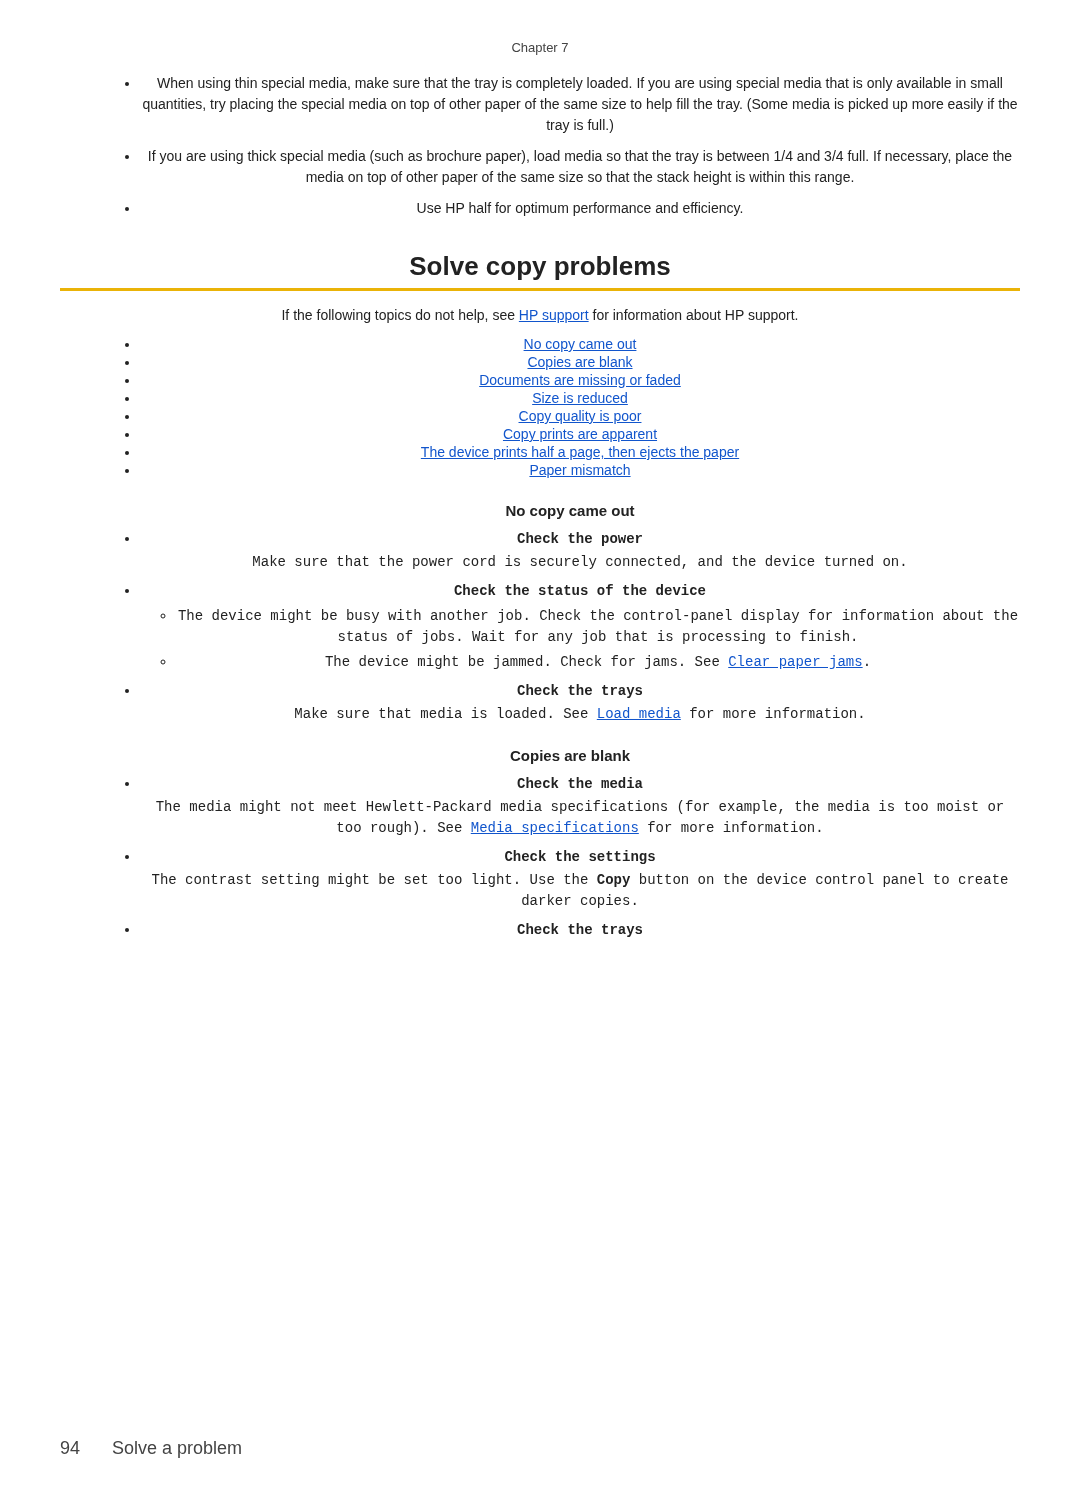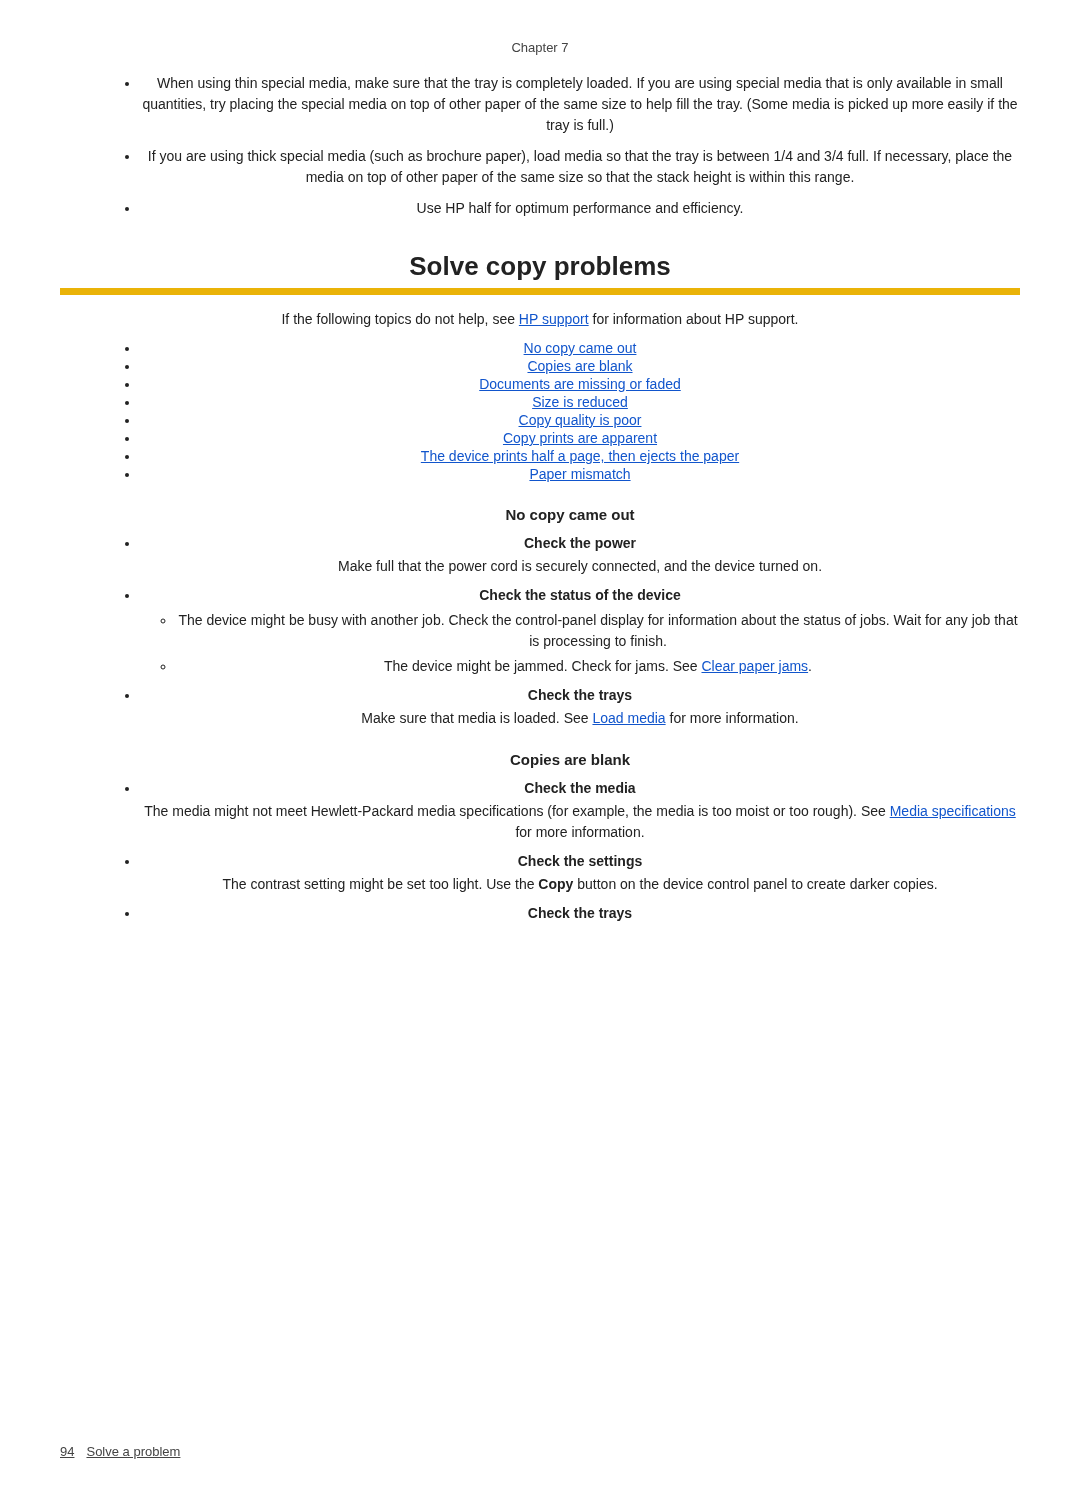--- a/index.html
+++ b/index.html
@@ -23,21 +23,21 @@
     }
     .intro-bullets li {
       margin-bottom: 10px;
       list-style-type: disc;
       line-height: 1.5;
       font-size: 14px;
     }
     h1.section-title {
       font-size: 26px;
       font-weight: bold;
-      border-bottom: 7px solid #eab308;
+      border-bottom: 3px solid #eab308;
       padding-bottom: 6px;
       margin: 32px 0 14px 0;
     }
     .intro-text {
       margin-bottom: 10px;
       font-size: 14px;
       line-height: 1.5;
     }
     .toc-list {
       margin-left: 80px;
@@ -60,20 +60,21 @@
     }
     .bullet-section {
       margin-left: 80px;
       margin-bottom: 6px;
     }
     .bullet-section > li {
       list-style-type: disc;
       margin-bottom: 8px;
       font-size: 14px;
       line-height: 1.5;
+      font-family: Liberation Mono, monospace;
     }
     .bullet-label {
       font-weight: bold;
     }
     .bullet-body {
       font-weight: normal;
       margin-top: 2px;
       display: block;
     }
     .sub-bullets {
@@ -88,25 +89,24 @@
     }
     a {
       color: #1155cc;
       text-decoration: underline;
       cursor: pointer;
     }
     .footer {
       position: absolute;
       bottom: 36px;
       left: 60px;
-      font-size: 13px;
+      font-size: 18px;
       color: #444;
       display: flex;
-      gap: 12px;
-      text-decoration: underline;
+      gap: 32px;
     }
     .bold { font-weight: bold; }
   </style>
 </head>
 <body>
 
 <div class="chapter-label">Chapter 7</div>
 
 <ul class="intro-bullets">
   <li>When using thin special media, make sure that the tray is completely loaded. If you are using special media that is only available in small quantities, try placing the special media on top of other paper of the same size to help fill the tray. (Some media is picked up more easily if the tray is full.)</li>
@@ -130,21 +130,21 @@
   <li><a>Copy quality is poor</a></li>
   <li><a>Copy prints are apparent</a></li>
   <li><a>The device prints half a page, then ejects the paper</a></li>
   <li><a>Paper mismatch</a></li>
 </ul>
 
 <h2 class="subsection-title">No copy came out</h2>
 <ul class="bullet-section">
   <li>
     <span class="bullet-label">Check the power</span>
-    <span class="bullet-body">Make full that the power cord is securely connected, and the device turned on.</span>
+    <span class="bullet-body">Make sure that the power cord is securely connected, and the device turned on.</span>
   </li>
   <li>
     <span class="bullet-label">Check the status of the device</span>
     <ul class="sub-bullets">
       <li>The device might be busy with another job. Check the control-panel display for information about the status of jobs. Wait for any job that is processing to finish.</li>
       <li>The device might be jammed. Check for jams. See <a>Clear paper jams</a>.</li>
     </ul>
   </li>
   <li>
     <span class="bullet-label">Check the trays</span>

